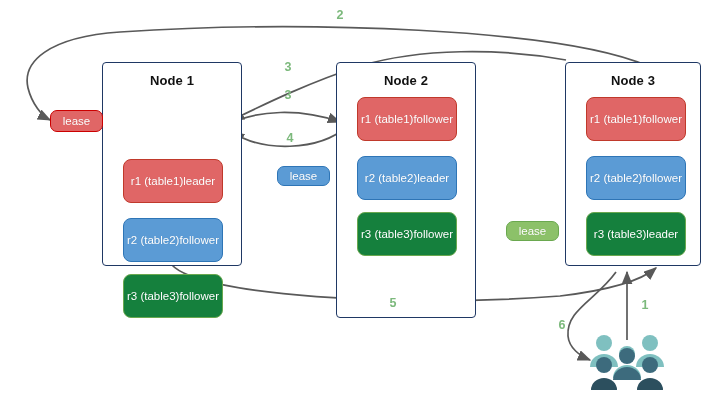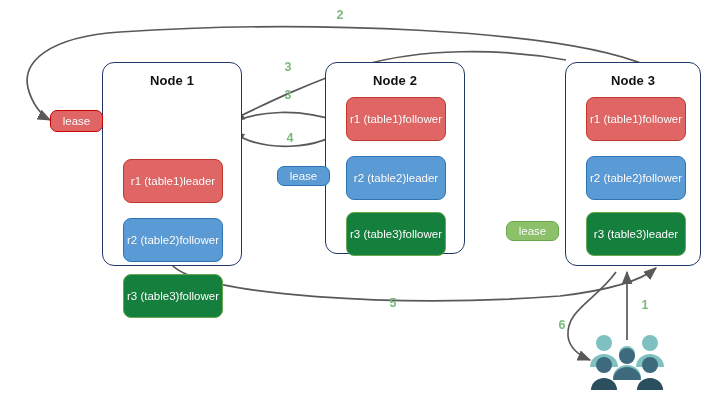--- a/index.html
+++ b/index.html
@@ -19,21 +19,21 @@
     position: absolute;
     left: 0;
     top: 0;
     width: 704px;
     height: 405px;
     pointer-events: none;
   }
   .node-box {
     position: absolute;
     border: 1.6px solid #1f3864;
-    border-radius: 12px;
+    border-radius: 4px;
     background: #ffffff;
     box-sizing: border-box;
   }
   .node-title {
     position: absolute;
     left: 0;
     right: 0;
     top: 10px;
     text-align: center;
     font-size: 13px;
@@ -122,21 +122,21 @@
     <div class="replica blue" style="left:20px; top:155px; width:100px; height:44px;">
       <span>r2 (table2)</span>
       <span>follower</span>
     </div>
     <div class="replica green" style="left:20px; top:211px; width:100px; height:44px;">
       <span>r3 (table3)</span>
       <span>follower</span>
     </div>
   </div>
 
-  <div class="node-box" style="left:325px; top:62px; width:140px; height:192px;">
+  <div class="node-box" style="left:336px; top:62px; width:140px; height:256px;">
     <div class="node-title">Node 2</div>
     <div class="replica red" style="left:20px; top:34px; width:100px; height:44px;">
       <span>r1 (table1)</span>
       <span>follower</span>
     </div>
     <div class="replica blue" style="left:20px; top:93px; width:100px; height:44px;">
       <span>r2 (table2)</span>
       <span>leader</span>
     </div>
     <div class="replica green" style="left:20px; top:149px; width:100px; height:44px;">

